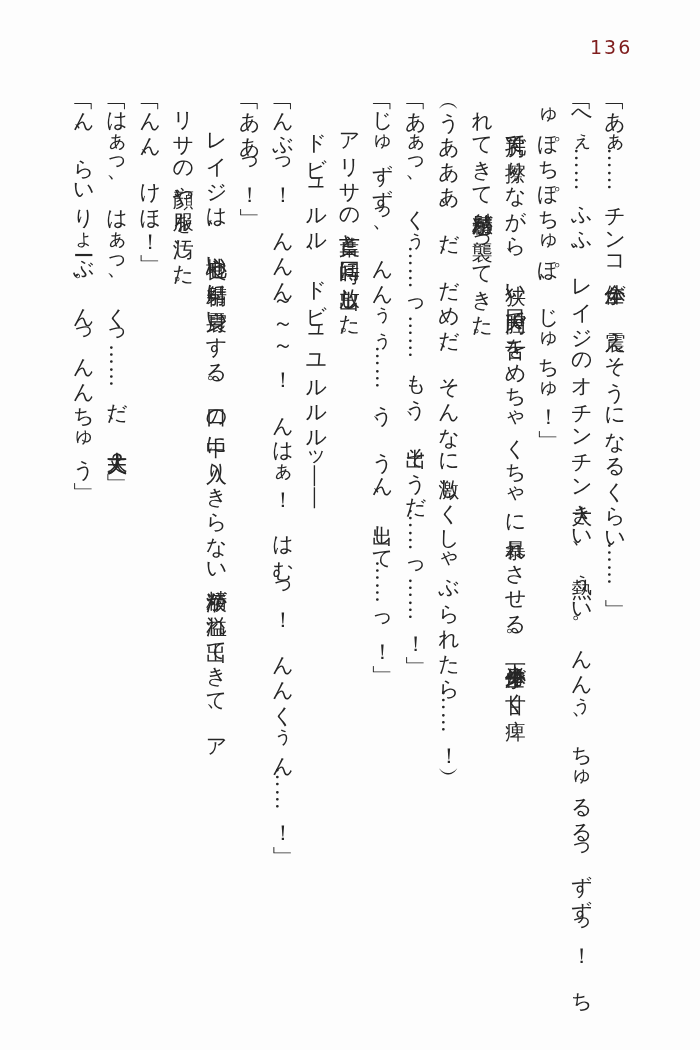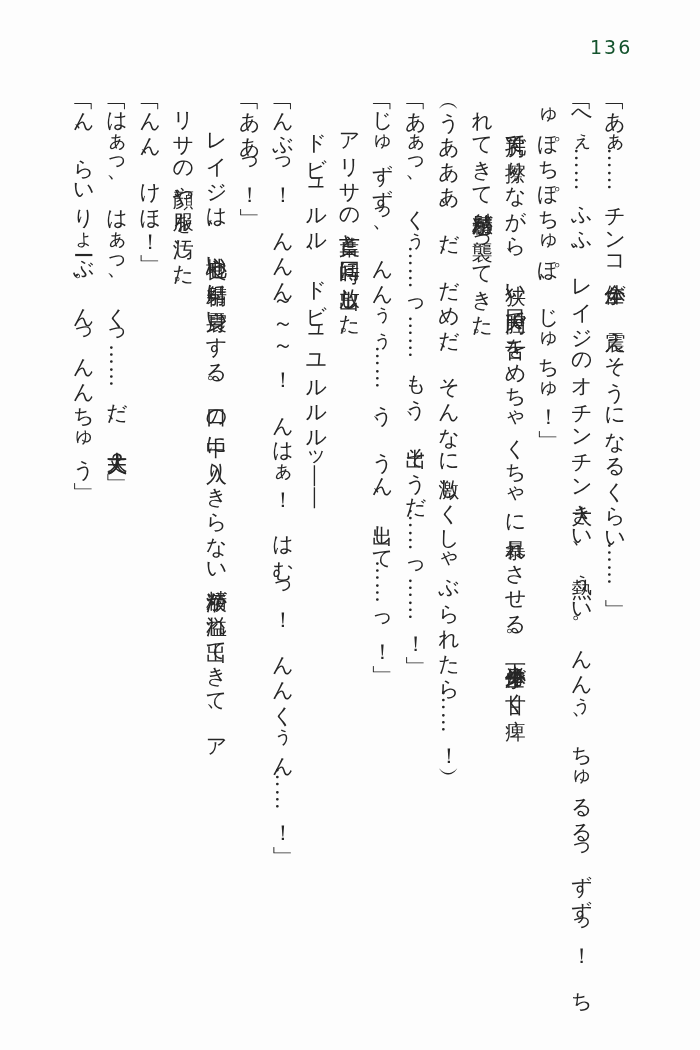--- a/index.html
+++ b/index.html
@@ -19,21 +19,21 @@
     background: #fdfdfd;
     font-family: "DejaVu Serif", "Liberation Serif", serif;
   }
   .page-number {
     position: absolute;
     top: 36px;
     left: 590px;
     font-family: "DejaVu Sans", "Liberation Sans", sans-serif;
     font-size: 19px;
     letter-spacing: 2px;
-    color: #14532d;
+    color: #7f1d1d;
   }
   .text-block {
     position: absolute;
     top: 96px;
     right: 69px;
     height: 948px;
     writing-mode: vertical-rl;
     text-orientation: mixed;
     color: #262626;
     font-size: 21px;

